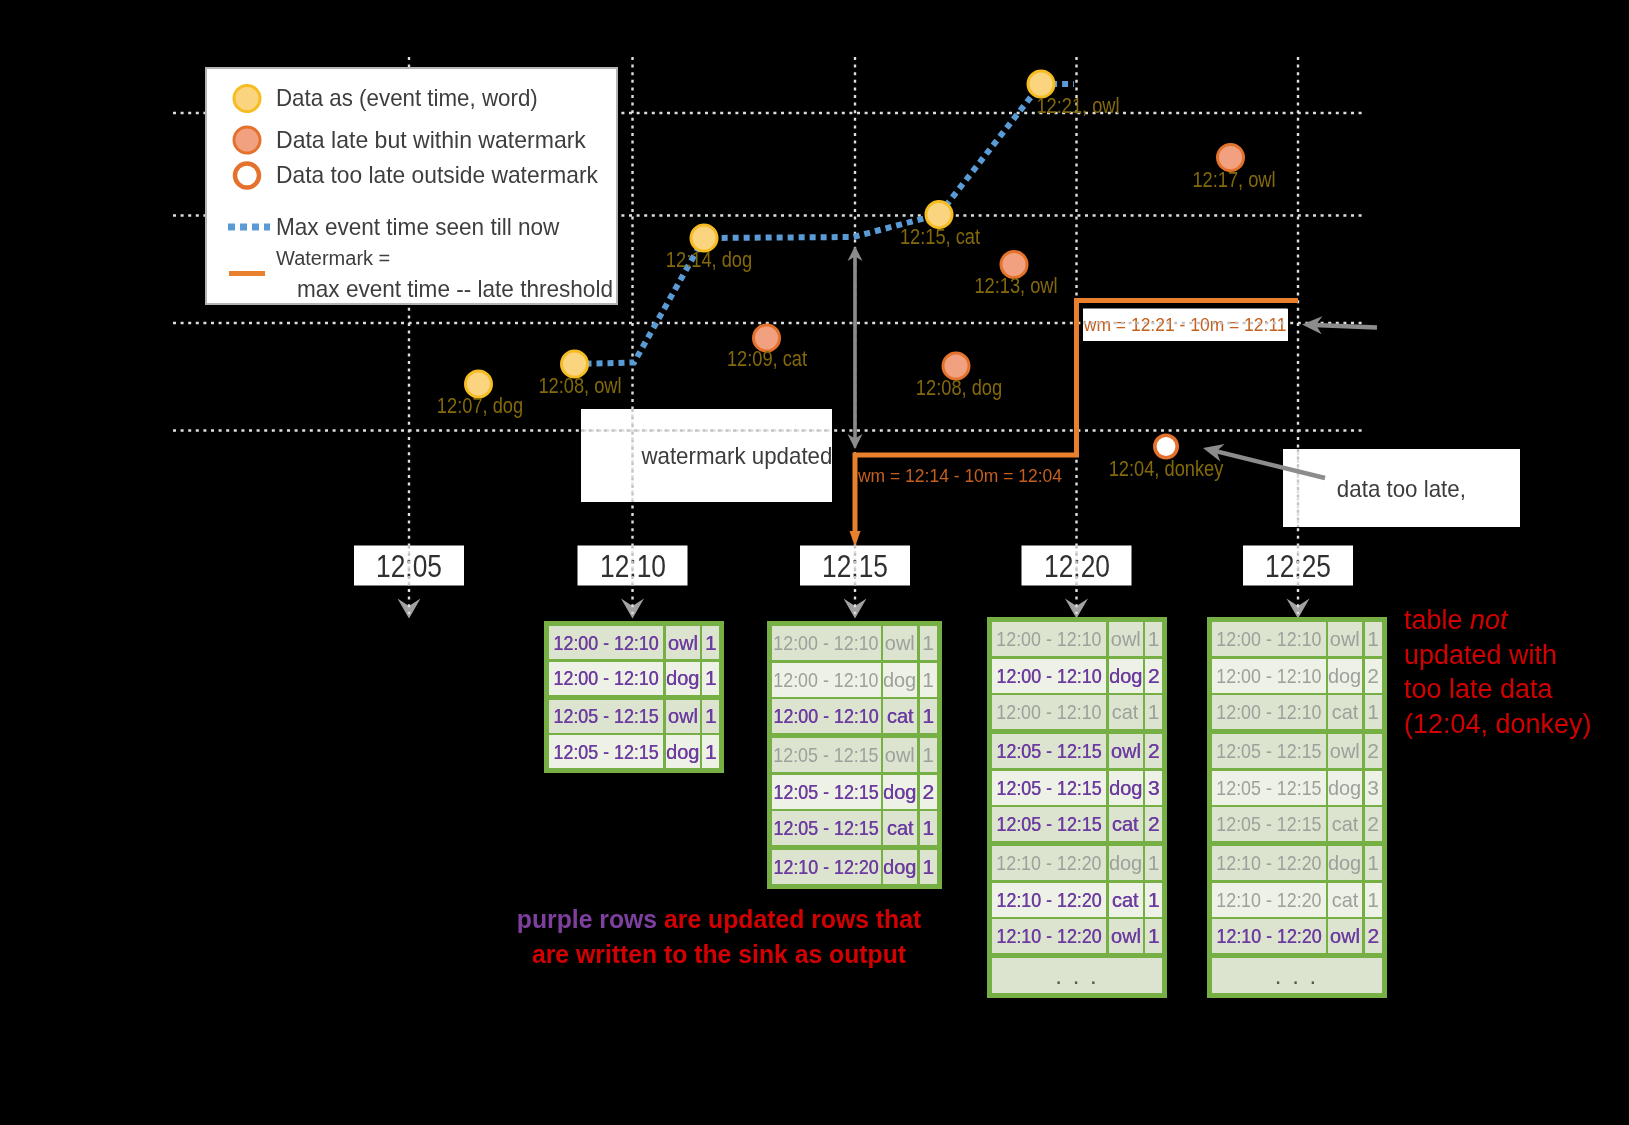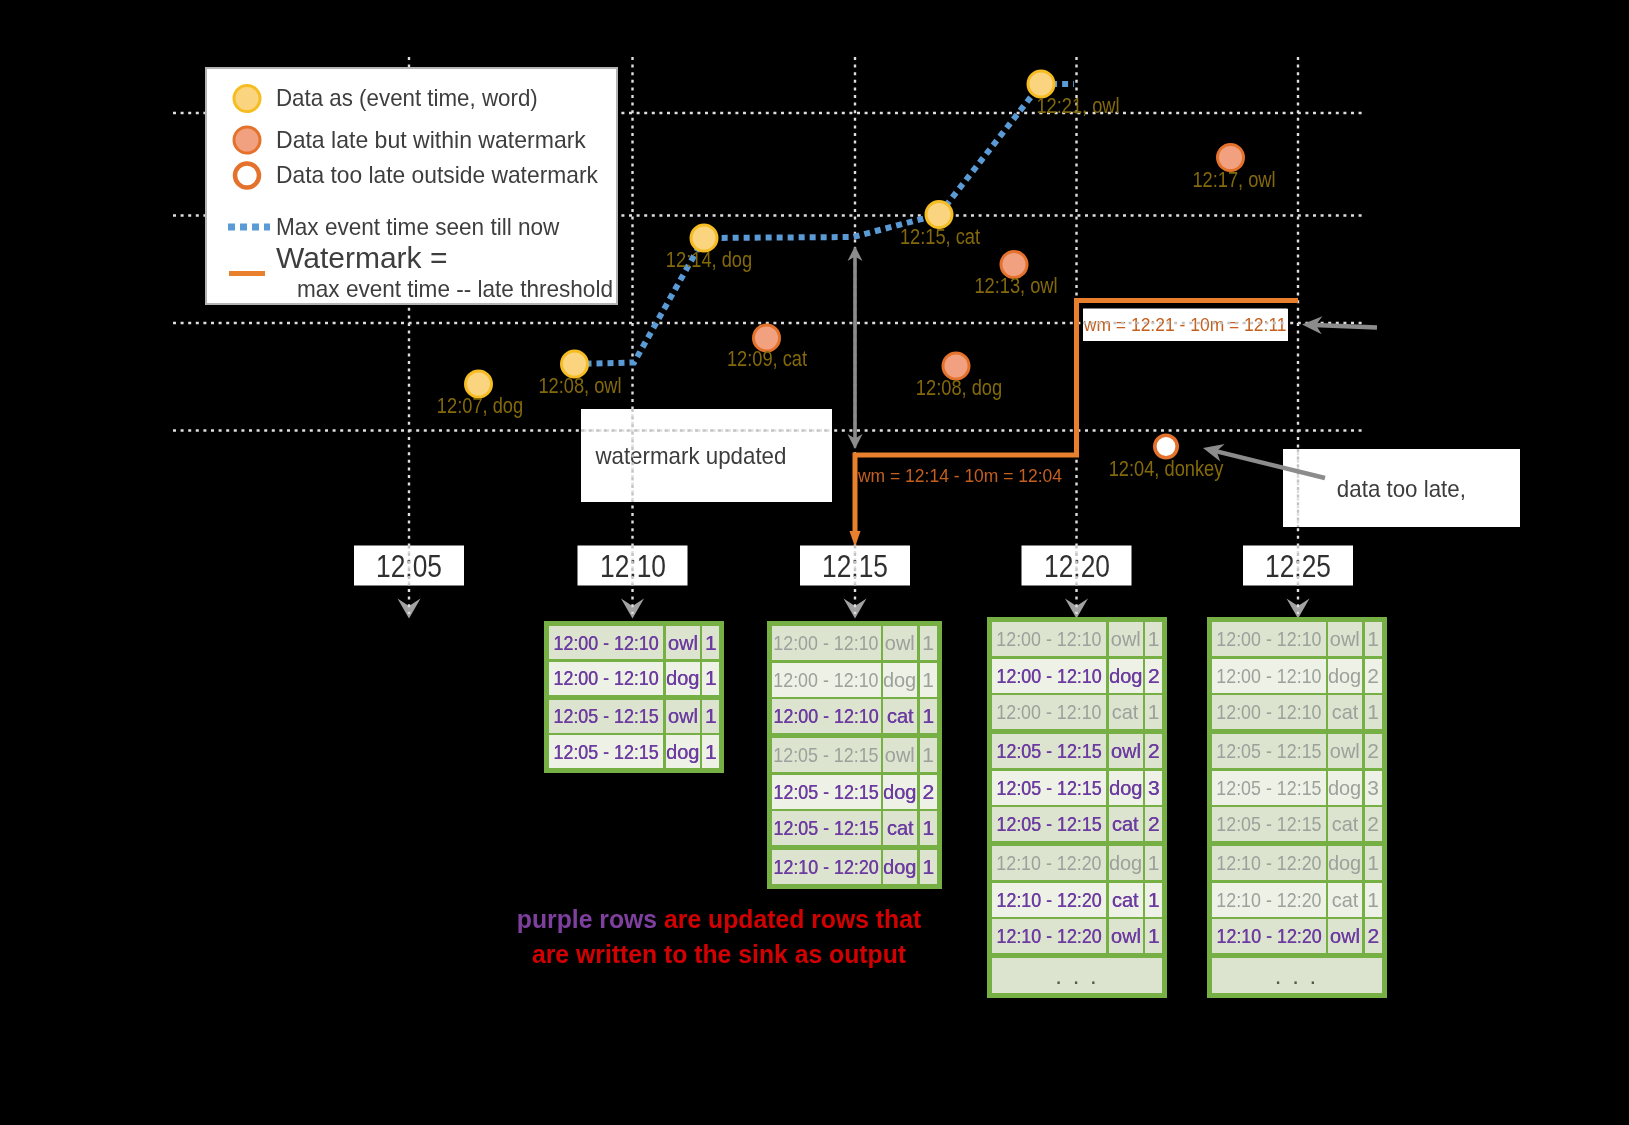--- a/index.html
+++ b/index.html
@@ -85,28 +85,34 @@
       <div class="abs ctr pt-label" style="left: 1077.5px; top: 105.5px; color: rgb(132, 105, 11); --sx: 0.83;">12:21, owl</div>
       <div class="abs ctr pt-label" style="left: 767px; top: 358.5px; color: rgb(132, 105, 11); --sx: 0.83;">12:09, cat</div>
       <div class="abs ctr pt-label" style="left: 1016px; top: 286px; color: rgb(132, 105, 11); --sx: 0.83;">12:13, owl</div>
       <div class="abs ctr pt-label" style="left: 958.5px; top: 388px; color: rgb(132, 105, 11); --sx: 0.83;">12:08, dog</div>
       <div class="abs ctr pt-label" style="left: 1233.5px; top: 180px; color: rgb(132, 105, 11); --sx: 0.83;">12:17, owl</div>
       <div class="abs ctr pt-label" style="left: 1166px; top: 469px; color: rgb(132, 105, 11); --sx: 0.83;">12:04, donkey</div>
       <div class="lft wm-label" style="left: 858px; top: 476px; color: rgb(196, 95, 30); --sx: 0.92;">wm = 12:14 - 10m = 12:04</div>
       <div class="abs wm-label wm-box" style="left: 1083px; top: 308.5px; width: 204.5px; height: 32.5px; color: rgb(196, 95, 30);">
         <span class="scx" style="--sx: 0.92;">wm = 12:21 - 10m = 12:11</span>
       </div>
-      <div class="abs note-box" style="left: 581px; top: 409px; width: 251px; height: 93px; font-size: 24px; line-height: 31px; padding-right: 4px; background: transparent;">
+      <div class="abs note-box" style="left: 581px; top: 409px; width: 251px; height: 93px; font-size: 24px; line-height: 31px; text-align: right; padding-right: 4px; background: transparent;">
         <div class="note-line"><span class="scx" style="--sx: 0.93; transform-origin: right center;">watermark updated</span></div>
       </div>
       <div class="abs note-box" style="left: 1283px; top: 449px; width: 237px; height: 78px; font-size: 24px; line-height: 35px; text-align: center; padding-right: 0px; background: transparent;">
         <div class="note-line"><span class="scx" style="--sx: 0.93; transform-origin: center center;">data too late,</span></div>
       </div>
       <div class="abs ctr" style="left: 719px; top: 919px; font-size: 25px; font-weight: 700; --sx: 0.99;"><span style="color: rgb(126, 63, 159);">purple rows </span><span style="color: rgb(210, 0, 0);">are updated rows that</span></div>
       <div class="abs ctr" style="left: 719px; top: 954px; font-size: 25px; font-weight: 700; --sx: 0.99;"><span style="color: rgb(210, 0, 0);">are written to the sink as output</span></div>
+      <div class="abs red-note" style="left: 1404px; top: 603.25px;">
+        <div><span>table </span><span style="font-style: italic;">not</span></div>
+        <div><span>updated with</span></div>
+        <div><span>too late data</span></div>
+        <div><span>(12:04, donkey)</span></div>
+      </div>
       <div class="dtable" style="left: 544px; top: 621px; width: 180px; background: rgb(118, 175, 67);">
         <div class="drow" style="height: 33px;">
           <div class="dcell" style="background: rgb(220, 228, 207); color: rgb(108, 60, 160); font-weight: 400; text-shadow: currentcolor 0.5px 0px 0px; height: 100%; width: 114px; margin-right: 2.5px; flex: 0 0 auto;">
             <span class="scx" style="--sx: 0.85;">12:00 - 12:10</span>
           </div>
           <div class="dcell" style="background: rgb(220, 228, 207); color: rgb(108, 60, 160); font-weight: 400; text-shadow: currentcolor 0.5px 0px 0px; height: 100%; width: 34px; margin-right: 2.5px; flex: 0 0 auto;">
             <span class="scx" style="--sx: 0.95;">owl</span>
           </div>
           <div class="dcell" style="background: rgb(220, 228, 207); color: rgb(108, 60, 160); font-weight: 400; text-shadow: currentcolor 0.5px 0px 0px; height: 100%; flex: 1 1 0%;">
             <span class="scx" style="--sx: 1;">1</span>
@@ -435,21 +441,21 @@
         <circle cx="40" cy="29.5" r="13" fill="#fbd480" stroke="#f5bd22" stroke-width="3"></circle>
         <circle cx="40" cy="71" r="13" fill="#f1a17f" stroke="#e4722c" stroke-width="3"></circle>
         <circle cx="40" cy="106.5" r="12" fill="#ffffff" stroke="#e4722c" stroke-width="4.5"></circle>
         <line x1="21" y1="158" x2="63" y2="158" stroke="#5b9bd5" stroke-width="7" stroke-dasharray="7 5"></line>
         <line x1="22" y1="204.5" x2="58" y2="204.5" stroke="#e8802d" stroke-width="5"></line>
       </svg>
       <div class="legend-item lft" style="left: 69px; top: 29.5px; font-size: 24px; --sx: 0.93;">Data as (event time, word)</div>
       <div class="legend-item lft" style="left: 69px; top: 71px; font-size: 24px; --sx: 0.96;">Data late but within watermark</div>
       <div class="legend-item lft" style="left: 69px; top: 106.5px; font-size: 24px; --sx: 0.95;">Data too late outside watermark</div>
       <div class="legend-item lft" style="left: 69px; top: 158px; font-size: 24px; --sx: 0.94;">Max event time seen till now</div>
-      <div class="legend-item lft" style="left: 69px; top: 189px; font-size: 30px; --sx: 1.0;">Watermark =</div>
+      <div class="legend-item lft" style="left: 69px; top: 189px; font-size: 20px; --sx: 1.0;">Watermark =</div>
       <div class="legend-item lft" style="left: 90px; top: 220px; font-size: 24px; --sx: 0.94;">max event time -- late threshold</div>
     </div>
   <svg id="overlaySvg" width="1629" height="1125">
       <line x1="409" y1="545.5" x2="409" y2="585.5" stroke="#c4c4c4" stroke-width="2.4" stroke-dasharray="3 4.6"></line>
       <line x1="632.5" y1="545.5" x2="632.5" y2="585.5" stroke="#c4c4c4" stroke-width="2.4" stroke-dasharray="3 4.6"></line>
       <line x1="855" y1="545.5" x2="855" y2="585.5" stroke="#c4c4c4" stroke-width="2.4" stroke-dasharray="3 4.6"></line>
       <line x1="1076.5" y1="545.5" x2="1076.5" y2="585.5" stroke="#c4c4c4" stroke-width="2.4" stroke-dasharray="3 4.6"></line>
       <line x1="1298" y1="545.5" x2="1298" y2="585.5" stroke="#c4c4c4" stroke-width="2.4" stroke-dasharray="3 4.6"></line>
       <line x1="632.5" y1="409" x2="632.5" y2="502" stroke="#c4c4c4" stroke-width="2.4" stroke-dasharray="3 4.6"></line>
       <line x1="581" y1="430.5" x2="832" y2="430.5" stroke="#c4c4c4" stroke-width="2.6" stroke-dasharray="3 4.6"></line>

